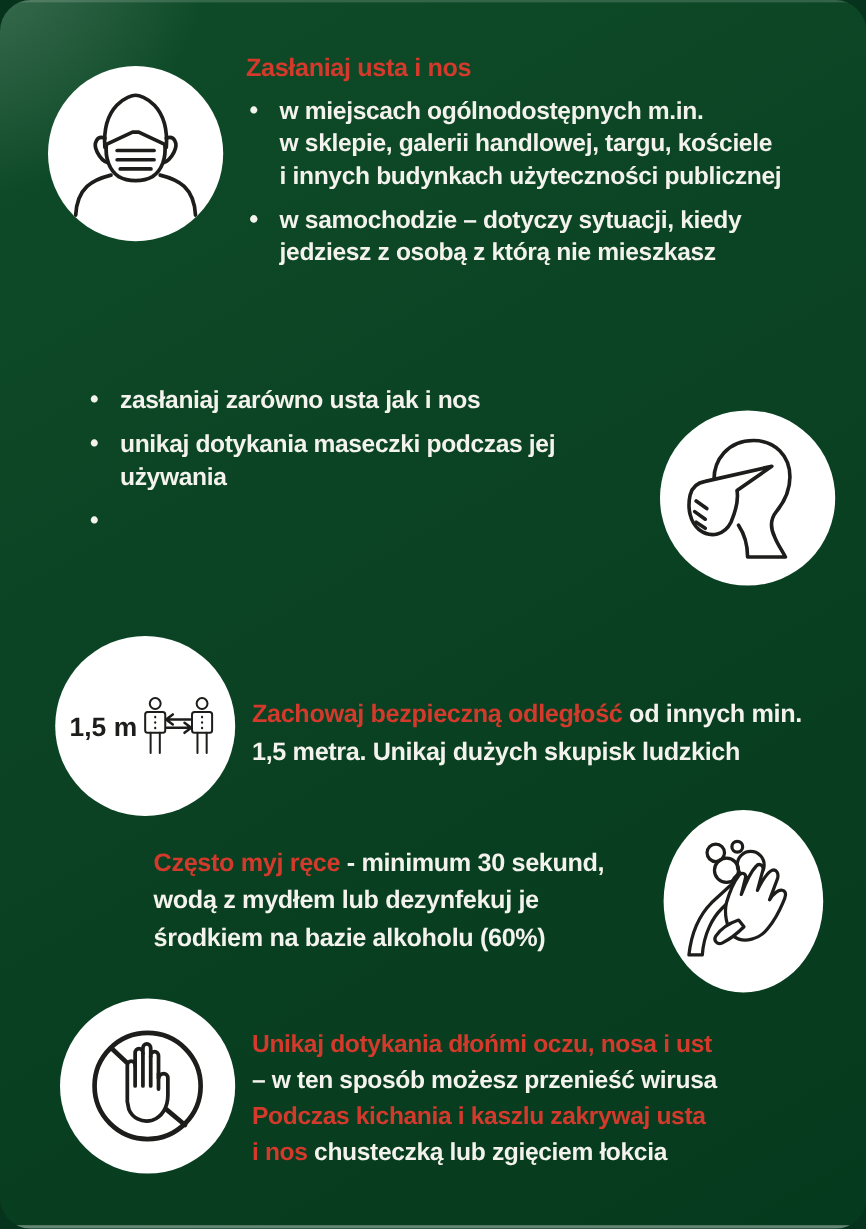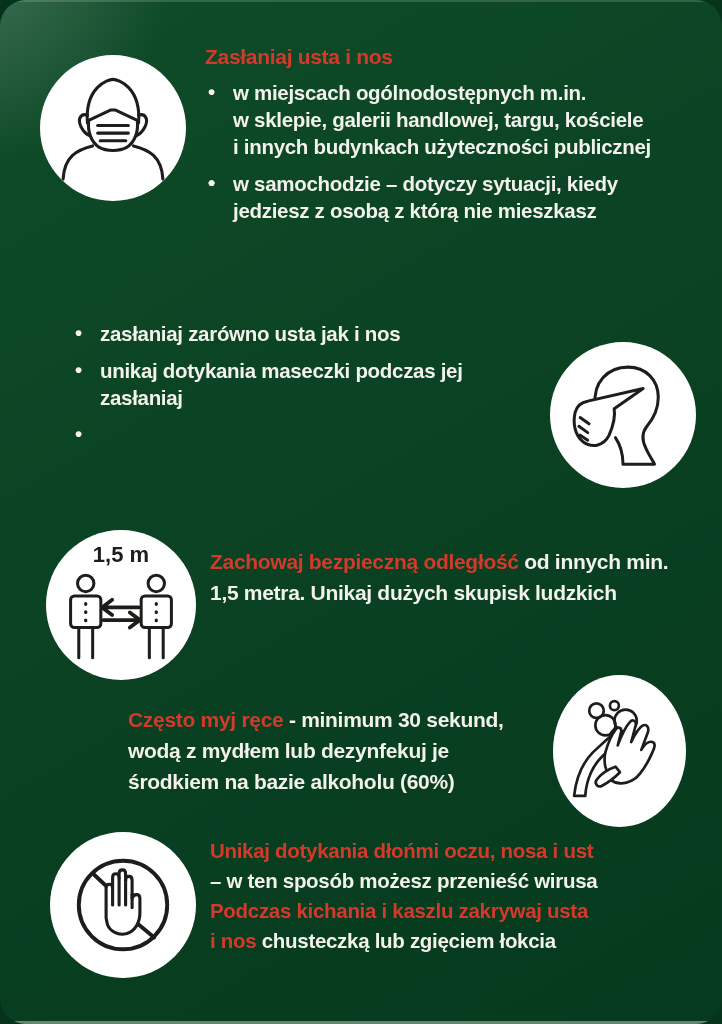--- a/index.html
+++ b/index.html
@@ -18,21 +18,21 @@
   .circ svg{display:block;}
   .red{color:#d43a2c;}
   .white{color:#f3f2ec;}
   h2{margin:0 0 10px 0;font-size:21px;line-height:25px;font-weight:700;color:#d43a2c;}
   ul{list-style:none;margin:0;padding:0;}
   li{position:relative;padding-left:28px;margin-bottom:10px;color:#f3f2ec;font-size:20.5px;line-height:27px;}
   li .dot{position:absolute;left:3px;top:-1px;}
   .bt{white-space:pre-line;}
   .txt{position:absolute;}
   .mix{margin:0;white-space:pre-line;font-size:21px;line-height:31px;}
-  .dist-wrap{display:flex;flex-direction:column;align-items:center;width:100%;height:100%;padding:13px 12px 12px;box-sizing:border-box;}
+  .dist-wrap{display:flex;flex-direction:row;align-items:center;width:100%;height:100%;padding:13px 12px 12px;box-sizing:border-box;}
   .dist-label{color:#1d1d1b;font-size:22px;line-height:24px;letter-spacing:0;}
   .dist-wrap svg{flex:1;width:100%;}
   .stroke{fill:none;stroke:#1d1d1b;stroke-width:2.4;stroke-linecap:round;stroke-linejoin:round;}
   .fillw{fill:#ffffff;stroke:#1d1d1b;stroke-width:2.4;stroke-linecap:round;stroke-linejoin:round;}
 </style>
 </head>
 <body>
 
 <div class="poster">
   <div class="edge-top"></div>
@@ -59,21 +59,21 @@
       <li><span class="dot">•</span></li>
       <li><span class="dot">•</span><span class="bt">w samochodzie – dotyczy sytuacji, kiedy
 jedziesz z osobą z którą nie mieszkasz</span></li>
     </ul>
   </div>
 
   <div class="txt" style="left:72px;top:320px;width:480px;">
     <ul>
       <li><span class="dot">•</span><span class="bt">zasłaniaj zarówno usta jak i nos</span></li>
       <li><span class="dot">•</span><span class="bt">unikaj dotykania maseczki podczas jej
-zasłaniaj</span></li>
+używania</span></li>
       <li><span class="dot">•</span></li>
     </ul>
   </div>
   <div class="circ" style="left:550px;top:342px;width:146px;height:146px;">
     <svg width="126" height="126" viewBox="0 0 100 100">
       <path class="stroke" d="M28,42 C26,24 38,12 54,12 C68,12 78,22 78,36 C78,46 74,53 69,59 C65,64 65,70 68,76 C70,81 73,85 75,89 L50,89 C50,81 48,74 44,68"></path>
       <path class="fillw" d="M66,29 L22,39 C16,40 13,44 12,48 C10,57 12,66 18,71 C26,77 35,74 39,66 C42,59 44,51 43,45 Z"></path>
       <path class="stroke" d="M16,52 L23,57"></path>
       <path class="stroke" d="M15,59 L22,64"></path>
       <path class="stroke" d="M16,66 L22,70"></path>
@@ -92,21 +92,21 @@
         <circle class="stroke" cx="78" cy="9" r="6.5"></circle>
         <rect class="stroke" x="66" y="19" width="24" height="25" rx="3"></rect>
         <line x1="78" y1="25" x2="78" y2="40" stroke="#1d1d1b" stroke-width="2.6" stroke-linecap="round" stroke-dasharray="0.5 6"></line>
         <path class="stroke" d="M72.5,44 L72.5,68"></path>
         <path class="stroke" d="M83.5,44 L83.5,68"></path>
         <path d="M64,28 L36,28 M43,22 L35,28 L43,34" fill="none" stroke="#1d1d1b" stroke-width="3" stroke-linecap="round" stroke-linejoin="round"></path>
         <path d="M36,38 L64,38 M57,32 L65,38 L57,44" fill="none" stroke="#1d1d1b" stroke-width="3" stroke-linecap="round" stroke-linejoin="round"></path>
       </svg>
     </div>
   </div>
-  <p class="mix" style="position:absolute;left:210px;top:546px;width:500px;"><span class="red">Zachowaj bezpieczną odległość</span><span class="white"> od innych min.
+  <p class="mix" style="position:absolute;left:210px;top:580px;width:500px;"><span class="red">Zachowaj bezpieczną odległość</span><span class="white"> od innych min.
 1,5 metra. Unikaj dużych skupisk ludzkich</span></p>
 
   <p class="mix" style="position:absolute;left:128px;top:704px;width:450px;"><span class="red">Często myj ręce</span><span class="white"> - minimum 30 sekund,
 wodą z mydłem lub dezynfekuj je
 środkiem na bazie alkoholu (60%)</span></p>
   <div class="circ" style="left:553px;top:675px;width:133px;height:152px;">
     <svg width="112" height="122" viewBox="0 0 100 100">
       <circle class="stroke" cx="29" cy="14" r="6.5"></circle>
       <circle class="stroke" cx="45" cy="9.5" r="4"></circle>
       <circle class="stroke" cx="37" cy="27" r="9"></circle>
@@ -123,19 +123,19 @@
       <circle cx="50" cy="50" r="34" fill="none" stroke="#1d1d1b" stroke-width="3"></circle>
       <path d="M27,26 L41,39" fill="none" stroke="#1d1d1b" stroke-width="3" stroke-linecap="round"></path>
       <path d="M62,65 L74,75" fill="none" stroke="#1d1d1b" stroke-width="3" stroke-linecap="round"></path>
       <path class="fillw" d="M37,60 L37,37 C37,33 42,33 42,37 L42,29 C42,25 47,25 47,29 L47,26 C47,22 52,22 52,26 L52,31 C52,27 57,27 57,31 L57,45 C58,41 63,41 63,45 L63,56 C63,64 59,70 53,72 C46,74 40,70 38,65 Z"></path>
       <path class="stroke" d="M42,37 L42,50"></path>
       <path class="stroke" d="M47,29 L47,50"></path>
       <path class="stroke" d="M52,31 L52,50"></path>
       <path class="stroke" d="M57,42 L57,52"></path>
     </svg>
   </div>
-  <p class="mix" style="position:absolute;left:210px;top:836px;width:495px;font-size:20.5px;line-height:30px;"><span class="red">Unikaj dotykania dłońmi oczu, nosa i ust</span><span class="white">
+  <p class="mix" style="position:absolute;left:210px;top:856px;width:495px;font-size:20.5px;line-height:30px;"><span class="red">Unikaj dotykania dłońmi oczu, nosa i ust</span><span class="white">
 – w ten sposób możesz przenieść wirusa
 </span><span class="red">Podczas kichania i kaszlu zakrywaj usta
 i nos</span><span class="white"> chusteczką lub zgięciem łokcia</span></p>
 
   <div class="edge-bottom"></div>
 </div>
 
 </body></html>

